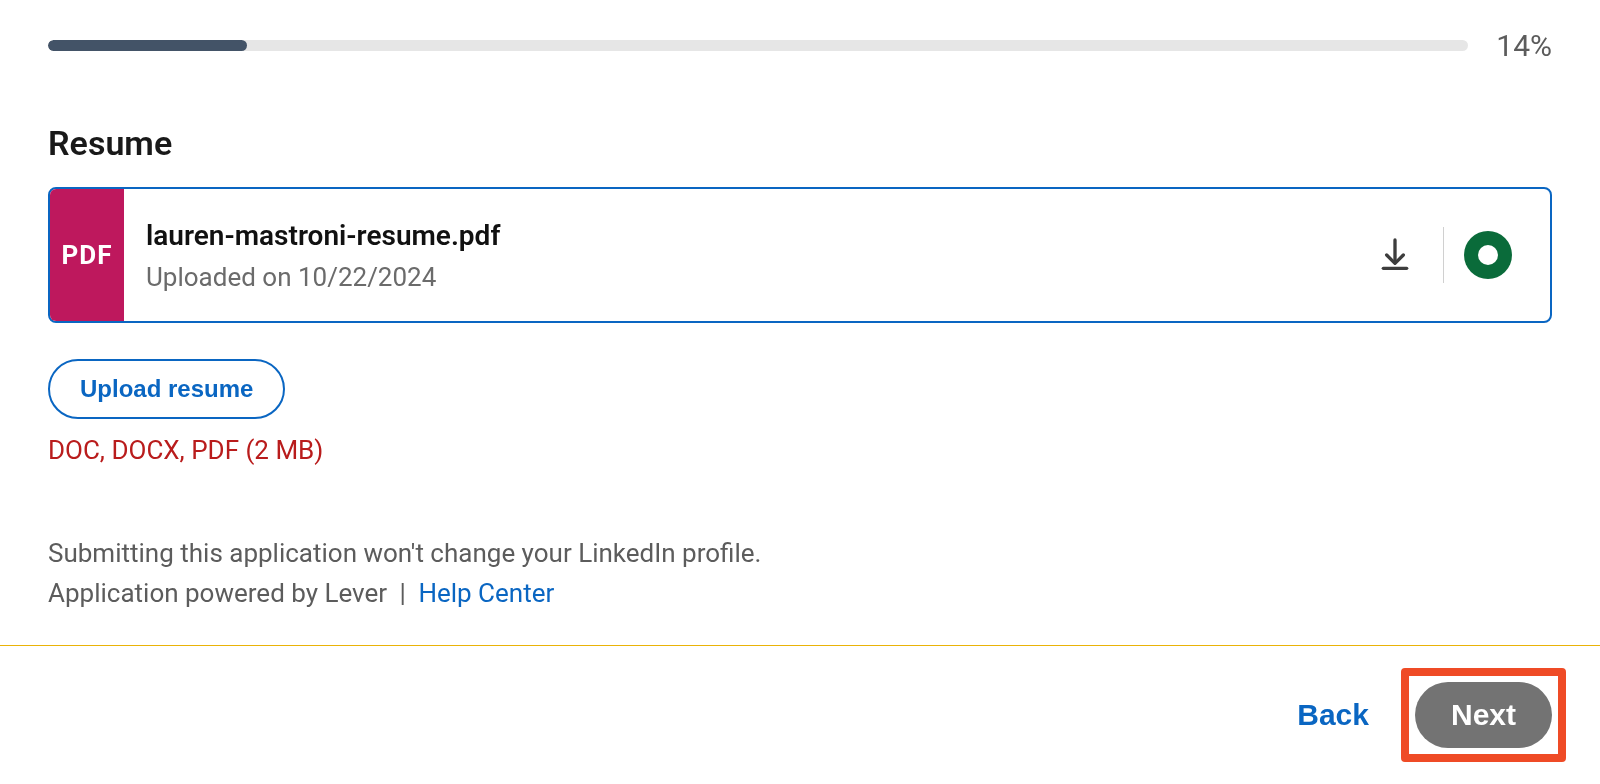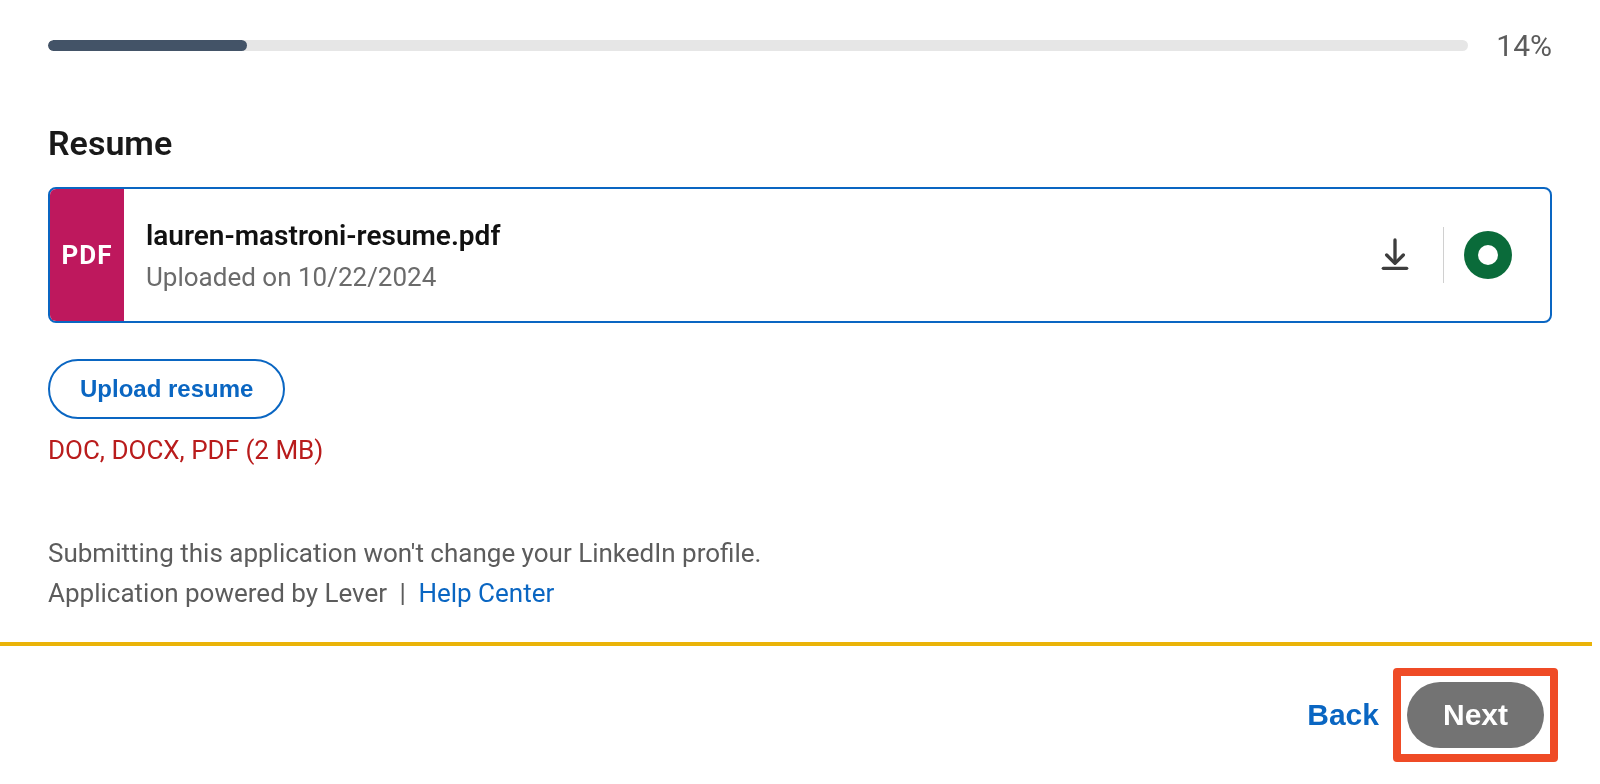--- a/index.html
+++ b/index.html
@@ -22,21 +22,21 @@
   .download-btn { background: none; border: none; cursor: pointer; padding: 10px 18px; display: flex; align-items: center; }
   .action-divider { width: 1px; height: 56px; background: #d0d0d0; margin: 0 10px; }
   .radio-wrap { display: flex; align-items: center; padding: 0 10px; }
   .radio-dot { width: 48px; height: 48px; border-radius: 50%; background: #0a6b3a; position: relative; }
   .radio-dot::after { content: ""; position: absolute; left: 50%; top: 50%; transform: translate(-50%, -50%); width: 20px; height: 20px; background: #fff; border-radius: 50%; }
   .upload-btn { margin-top: 36px; border: 2px solid #0a66c2; color: #0a66c2; background: #fff; border-radius: 34px; padding: 14px 30px; font-size: 24px; font-weight: 600; cursor: pointer; }
   .file-hint { margin-top: 16px; font-size: 26px; color: #b91c1c; }
   .foot-text { margin-top: 68px; font-size: 26px; color: #5c5c5c; line-height: 1.55; }
   .foot-text .sep { margin: 0 6px; }
   .help-link { color: #0a66c2; text-decoration: none; font-weight: 400; }
-  .footer-bar { position: absolute; left: 0; right: 8px; bottom: 0; border-top: 4px solid #eab308; padding: 22px 34px; display: flex; justify-content: flex-end; align-items: center; gap: 4px; background: #fff; }
+  .footer-bar { position: absolute; left: 0; right: 0; bottom: 0; border-top: 1px solid #eab308; padding: 22px 34px; display: flex; justify-content: flex-end; align-items: center; gap: 22px; background: #fff; }
   .back-btn { background: none; border: none; color: #0a66c2; font-size: 30px; font-weight: 600; cursor: pointer; padding: 14px 10px; }
   .next-hl { border: 8px solid #ef4b26; border-radius: 4px; padding: 6px; display: inline-flex; }
   .next-btn { background: #737373; color: #fff; border: none; border-radius: 36px; padding: 16px 36px; font-size: 30px; font-weight: 600; cursor: pointer; }
   .page-root { position: relative; width: 1600px; height: 784px; }
 </style>
 </head>
 <body>
 
 <div class="page-root">
   <div class="container">

